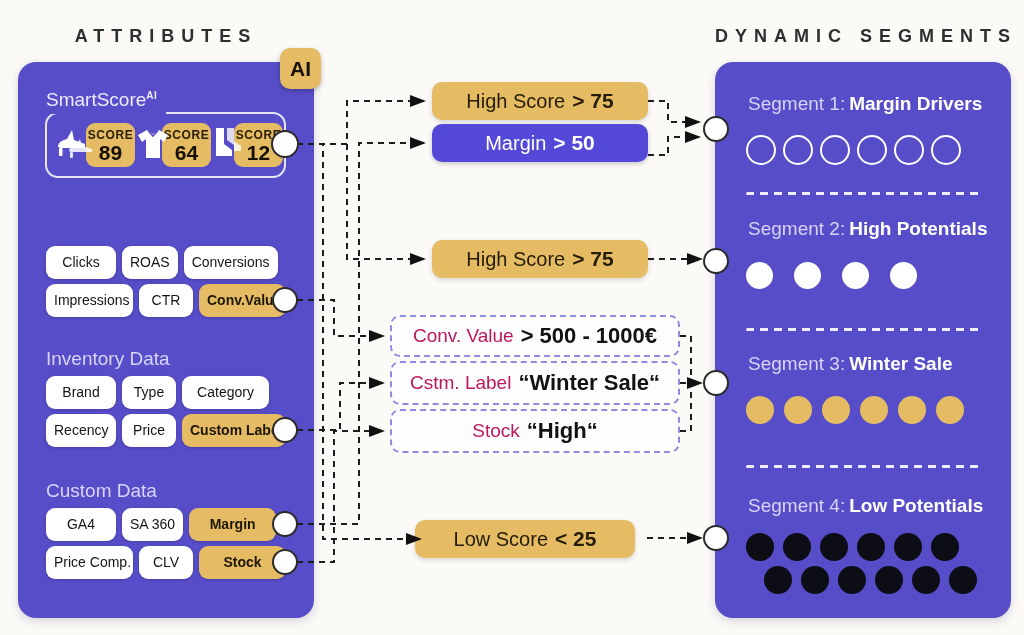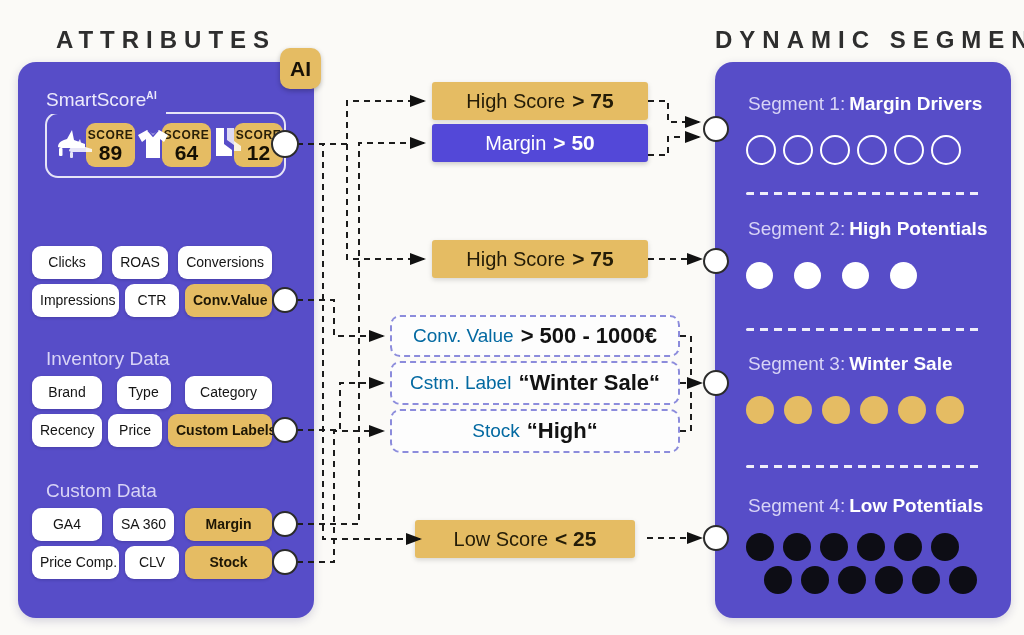--- a/index.html
+++ b/index.html
@@ -8,21 +8,21 @@
     --gold:#E5BC63;
     --bg:#FBFAF7;
     --ink:#1C1C1C;
     --lavender:#D8D4F6;
   }
   *{margin:0;padding:0;box-sizing:border-box;}
   html,body{width:1024px;height:635px;}
   body{font-family:"Liberation Sans", sans-serif;background:var(--bg);}
   .stage{position:relative;width:1024px;height:635px;overflow:hidden;background:var(--bg);}
 
-  .col-title{position:absolute;top:26px;font-size:24px;font-weight:600;letter-spacing:7px;color:#2E2E2E;text-align:center;white-space:nowrap;}
+  .col-title{position:absolute;top:26px;font-size:18px;font-weight:600;letter-spacing:7px;color:#2E2E2E;text-align:center;white-space:nowrap;}
   .col-title.left{left:18px;width:296px;}
   .col-title.right{left:715px;width:296px;}
 
   .panel{position:absolute;top:62px;width:296px;height:556px;background:var(--purple);border-radius:18px;box-shadow:0 3px 10px rgba(40,35,100,0.18);}
   .panel.left-panel{left:18px;}
   .panel.right-panel{left:715px;}
 
   
   .ai-badge{position:absolute;left:262px;top:-14px;width:41px;height:41px;background:var(--gold);border-radius:10px;display:flex;align-items:center;justify-content:center;font-size:21px;font-weight:800;color:#171106;box-shadow:0 2px 5px rgba(0,0,0,0.25);z-index:3;}
 
@@ -32,39 +32,39 @@
   .ss-box{position:absolute;left:27px;top:50px;width:241px;height:66px;border:2px solid rgba(255,255,255,0.85);border-radius:13px;display:flex;align-items:center;justify-content:space-between;padding:0 12px 0 8px;}
   .ss-item{display:flex;align-items:center;}
   .ss-item .p-icon{margin-right:-9px;position:relative;z-index:2;}
   .score-badge{width:49px;height:44px;background:var(--gold);border-radius:9px;display:flex;flex-direction:column;align-items:center;justify-content:center;line-height:1;padding-top:2px;}
   .score-badge .score-cap{font-size:12px;font-weight:700;letter-spacing:.6px;color:#2A2008;}
   .score-badge .score-num{font-size:21px;font-weight:800;color:#151003;margin-top:1px;}
 
   
   .sec-title{position:absolute;left:28px;width:240px;display:flex;align-items:center;justify-content:space-between;color:var(--lavender);font-size:19px;}
   .sec-icons{display:flex;align-items:center;gap:9px;}
-  .chip-row{position:absolute;left:14px;width:240px;display:flex;justify-content:space-between;gap:6px;}
+  .chip-row{position:absolute;left:28px;width:240px;display:flex;gap:6px;}
   .chip{height:33px;line-height:33px;background:#fff;border-radius:9px;padding:0 8px;font-size:14px;font-weight:500;color:#141414;text-align:center;white-space:nowrap;box-shadow:0 1px 3px rgba(20,15,70,0.25);}
   .chip.c1{min-width:70px;}
   .chip.c2{min-width:54px;}
   .chip.c3{min-width:87px;}
   .chip.gold{background:var(--gold);font-weight:700;color:#1D1605;}
 
   .t-perf{top:156px;} .r-perf1{top:184px;} .r-perf2{top:222px;}
   .t-inv{top:286px;}  .r-inv1{top:314px;}  .r-inv2{top:352px;}
   .t-cust{top:418px;} .r-cust1{top:446px;} .r-cust2{top:484px;}
 
   
-  .rule{position:absolute;display:flex;align-items:center;justify-content:center;gap:7px;border-radius:3px;white-space:nowrap;}
+  .rule{position:absolute;display:flex;align-items:center;justify-content:center;gap:7px;border-radius:10px;white-space:nowrap;}
   .rule .rn{font-size:20px;font-weight:400;}
   .rule .rb{font-size:21px;font-weight:700;}
   .rule.gold{background:var(--gold);color:#241C07;box-shadow:0 2px 5px rgba(0,0,0,0.15);}
   .rule.purple{background:var(--purple-bright);color:#FFFFFF;box-shadow:0 2px 5px rgba(0,0,0,0.2);}
   .rule.dashed{background:#FDFDFD;border:2px dashed #8C8CDC;border-radius:10px;}
-  .rule.dashed .rl{font-size:19px;color:#0369a1;}
+  .rule.dashed .rl{font-size:19px;color:#be185d;}
   .rule.dashed .rv{font-size:22px;font-weight:700;color:#121212;}
 
   .rule-high1{left:432px;top:82px;width:216px;height:38px;}
   .rule-margin{left:432px;top:124px;width:216px;height:38px;}
   .rule-high2{left:432px;top:240px;width:216px;height:38px;}
   .rule-conv{left:390px;top:315px;width:290px;height:42px;}
   .rule-cstm{left:390px;top:361px;width:290px;height:44px;}
   .rule-stock{left:390px;top:409px;width:290px;height:44px;}
   .rule-low{left:415px;top:520px;width:220px;height:38px;}
 

